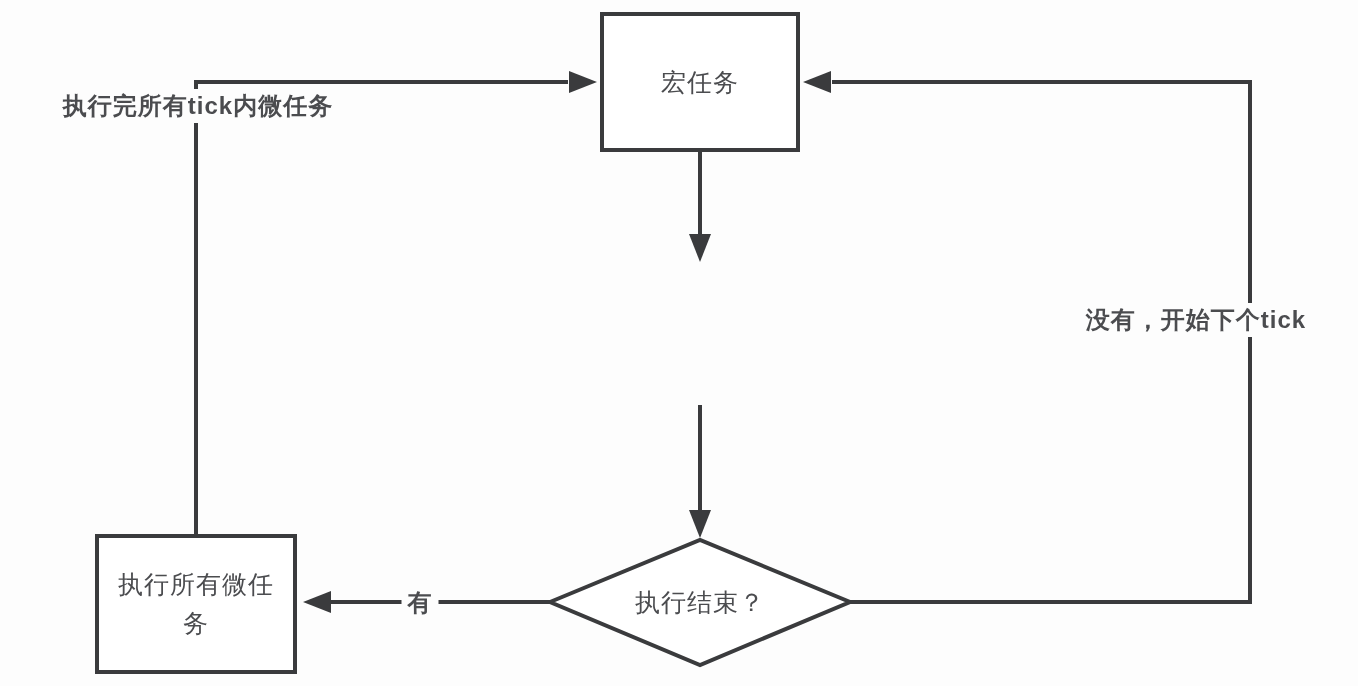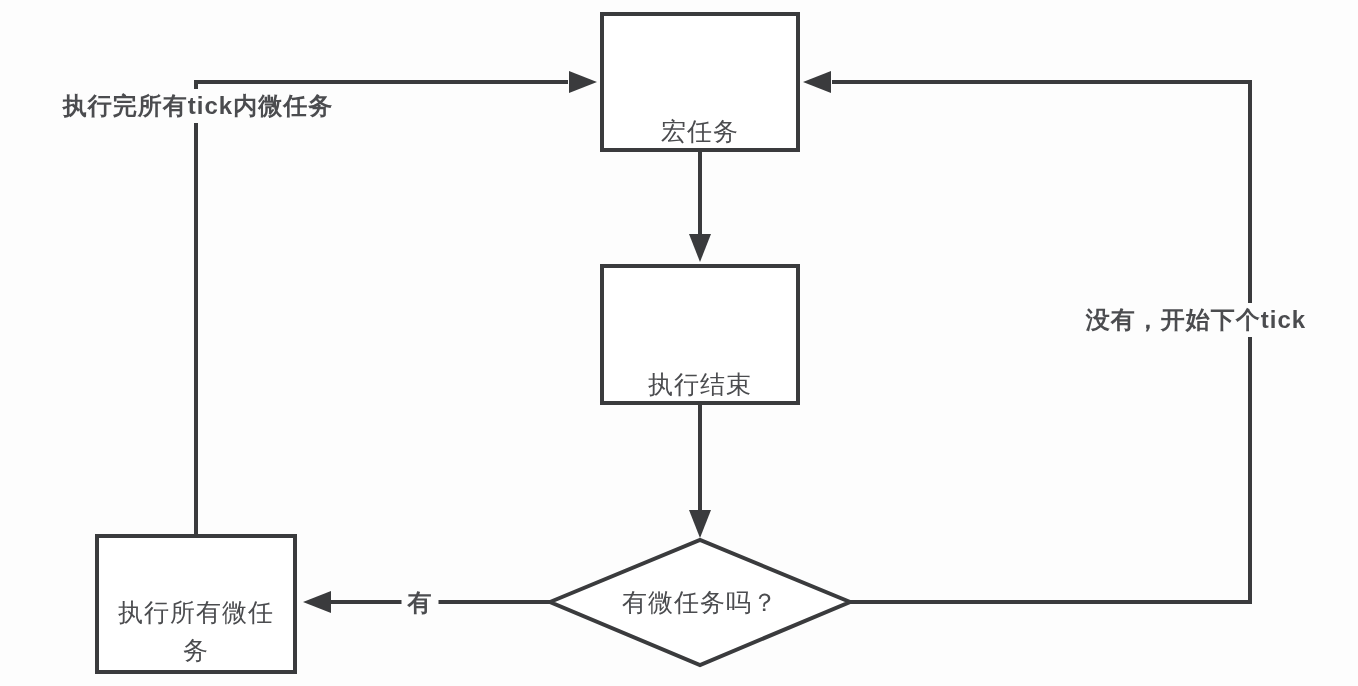--- a/index.html
+++ b/index.html
@@ -21,21 +21,21 @@
   }
   svg.wires{
     position:absolute;left:0;top:0;width:1358px;height:686px;
     stroke:var(--line);
   }
   .node{
     position:absolute;
     border:4px solid var(--line);
     background:#fff;
     display:flex;
-    align-items:flex-end;
+    align-items:center;
     justify-content:center;
     text-align:center;
     font-size:25px;
     letter-spacing:1px;
     color:var(--text);
   }
   .node-macro{left:600px;top:12px;width:200px;height:140px;}
   .node-end{left:600px;top:264px;width:200px;height:141px;}
   .node-micro{left:95px;top:534px;width:202px;height:140px;}
   .node-micro .wrap{display:inline-block;max-width:172px;line-height:1.55;}
@@ -85,29 +85,26 @@
     <polygon points="597,82 569,71 569,93" fill="#3a3b3d" stroke="none"></polygon>
 
     <polyline points="848,602 1250,602 1250,82 832,82" fill="none" stroke-width="4"></polyline>
     <polygon points="803,82 831,71 831,93" fill="#3a3b3d" stroke="none"></polygon>
   </svg>
 
   <div class="node node-macro">
     <span>宏任务</span>
   </div>
 
-  <div class="node node-end">
-    <span>执行结束</span>
-  </div>
 
   <div class="node node-micro">
     <span class="wrap">执行所有微任务</span>
   </div>
 
-  <div class="diamond-label">有微任务吗？</div>
+  <div class="diamond-label">执行结束？</div>
 
   <div class="edge-label loop">执行完所有tick内微任务</div>
 
   <div class="edge-label no">没有，开始下个tick</div>
 
   <div class="edge-label yes">有</div>
 
 </div>
 
 </body></html>

